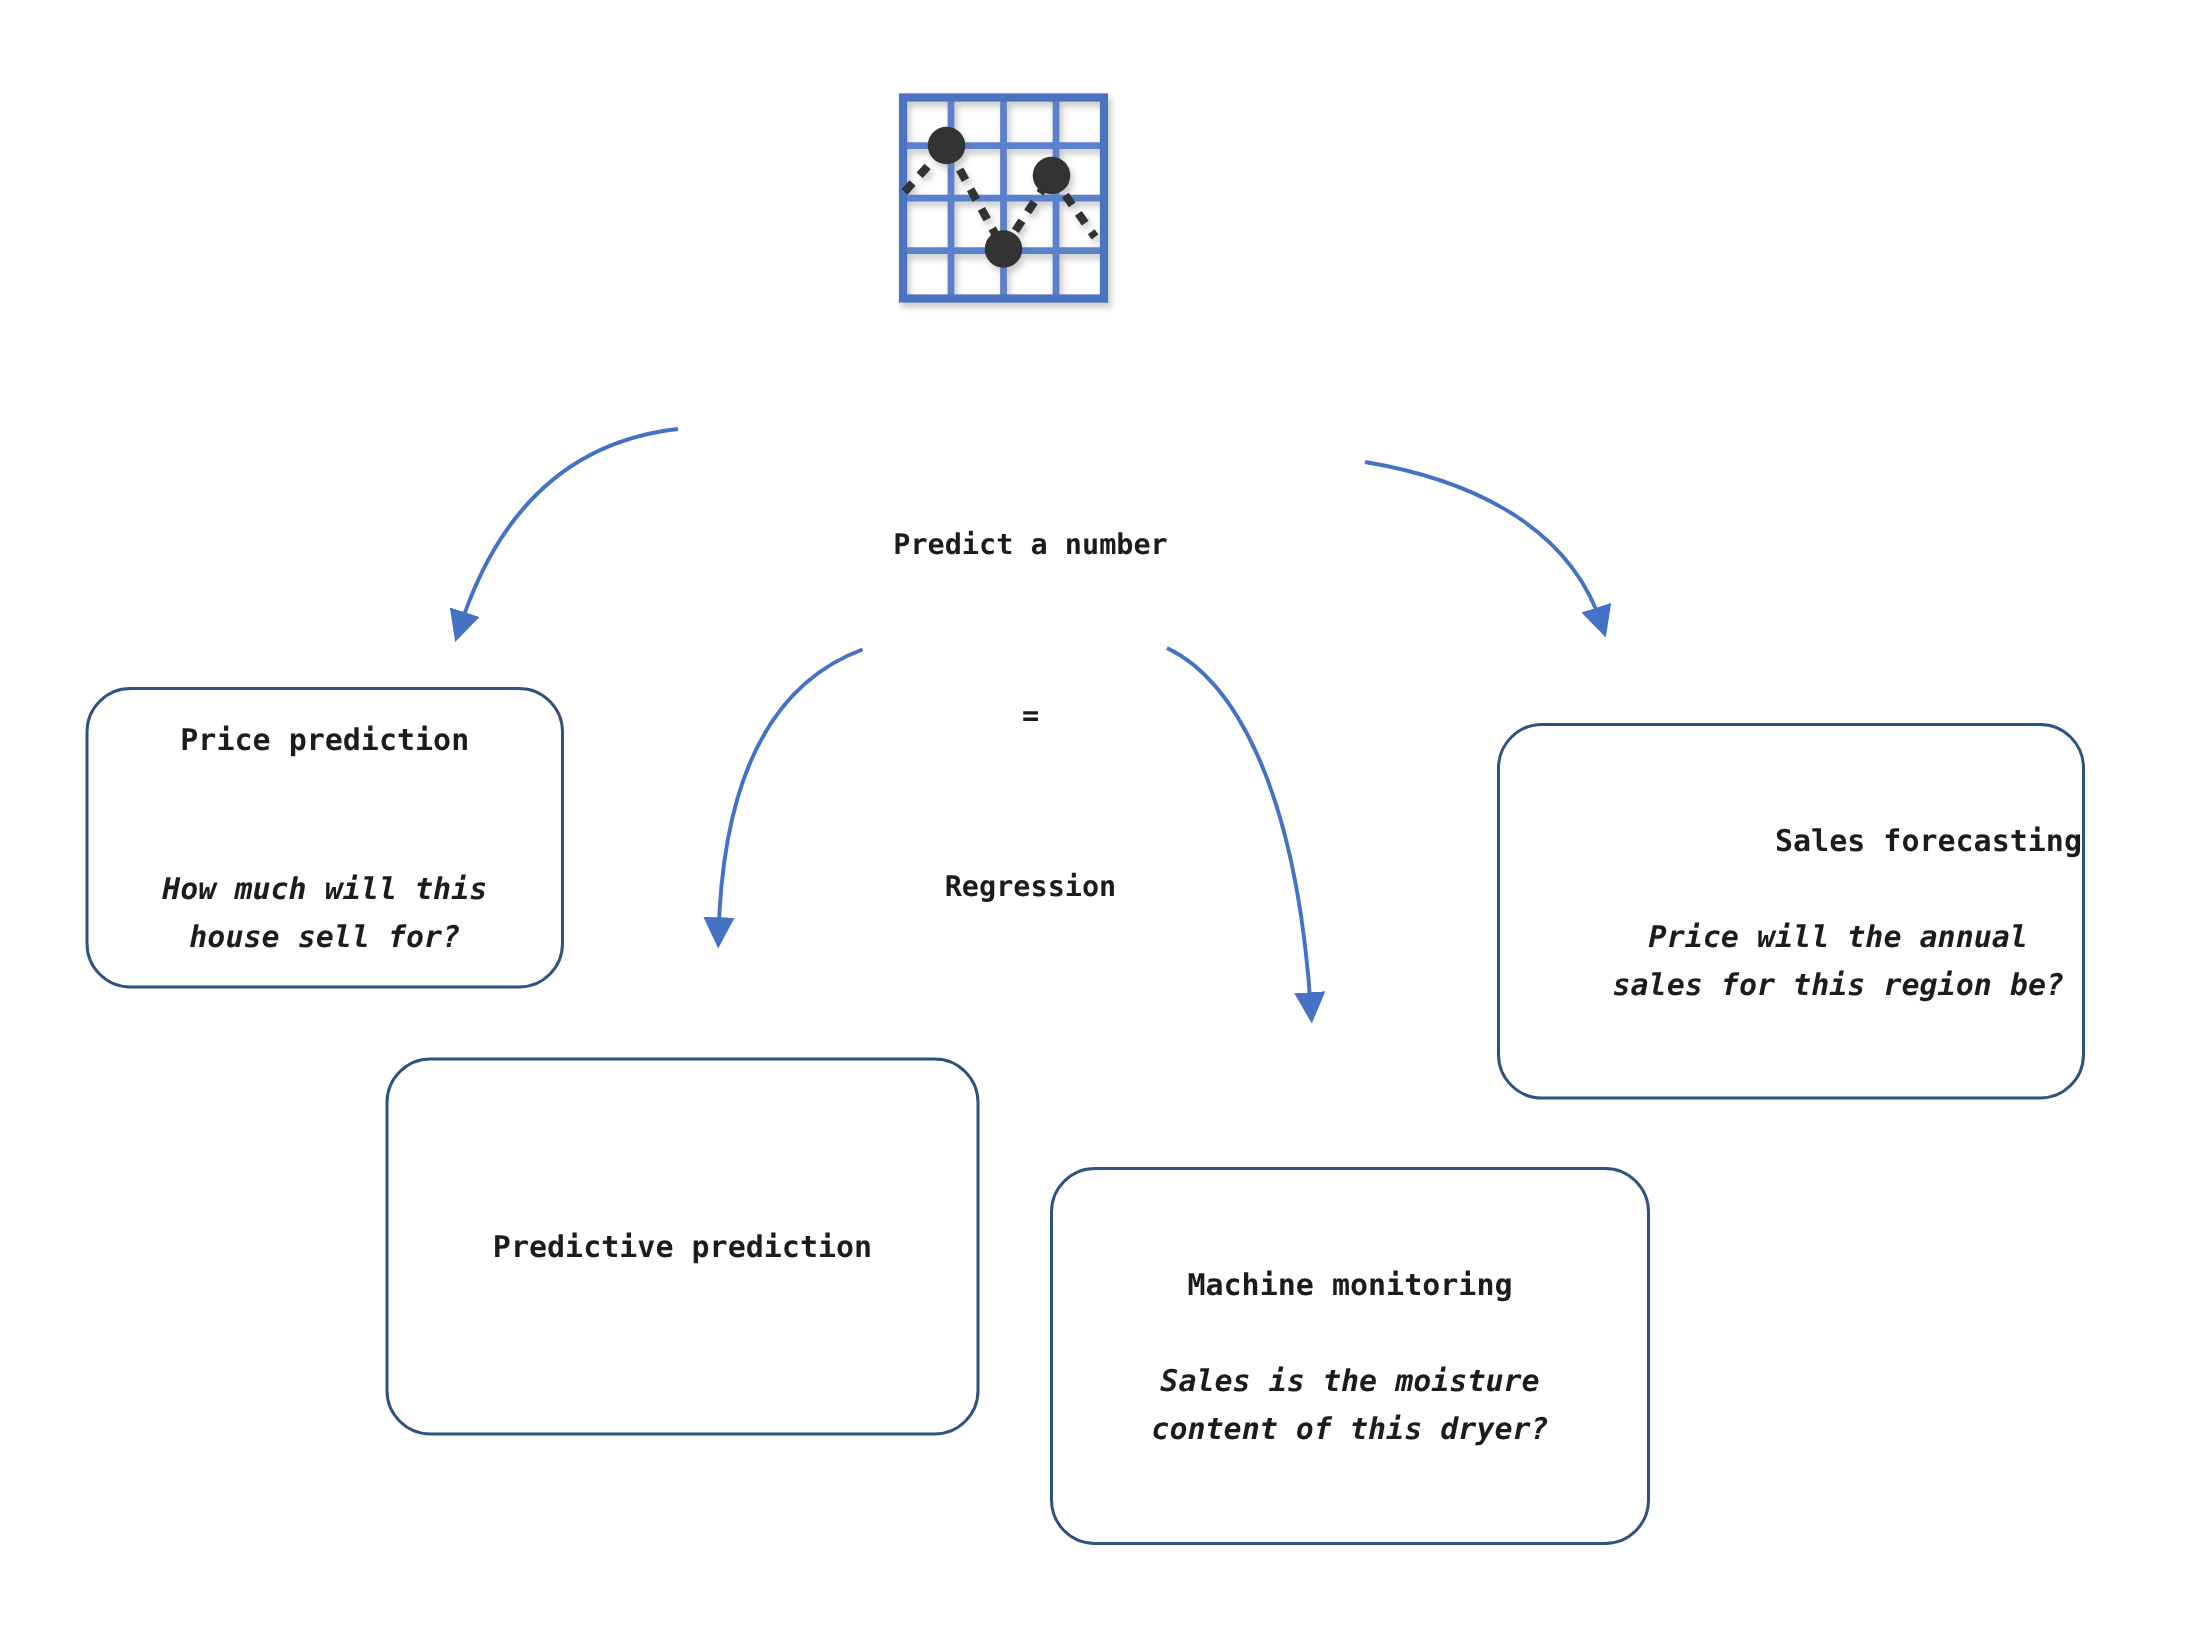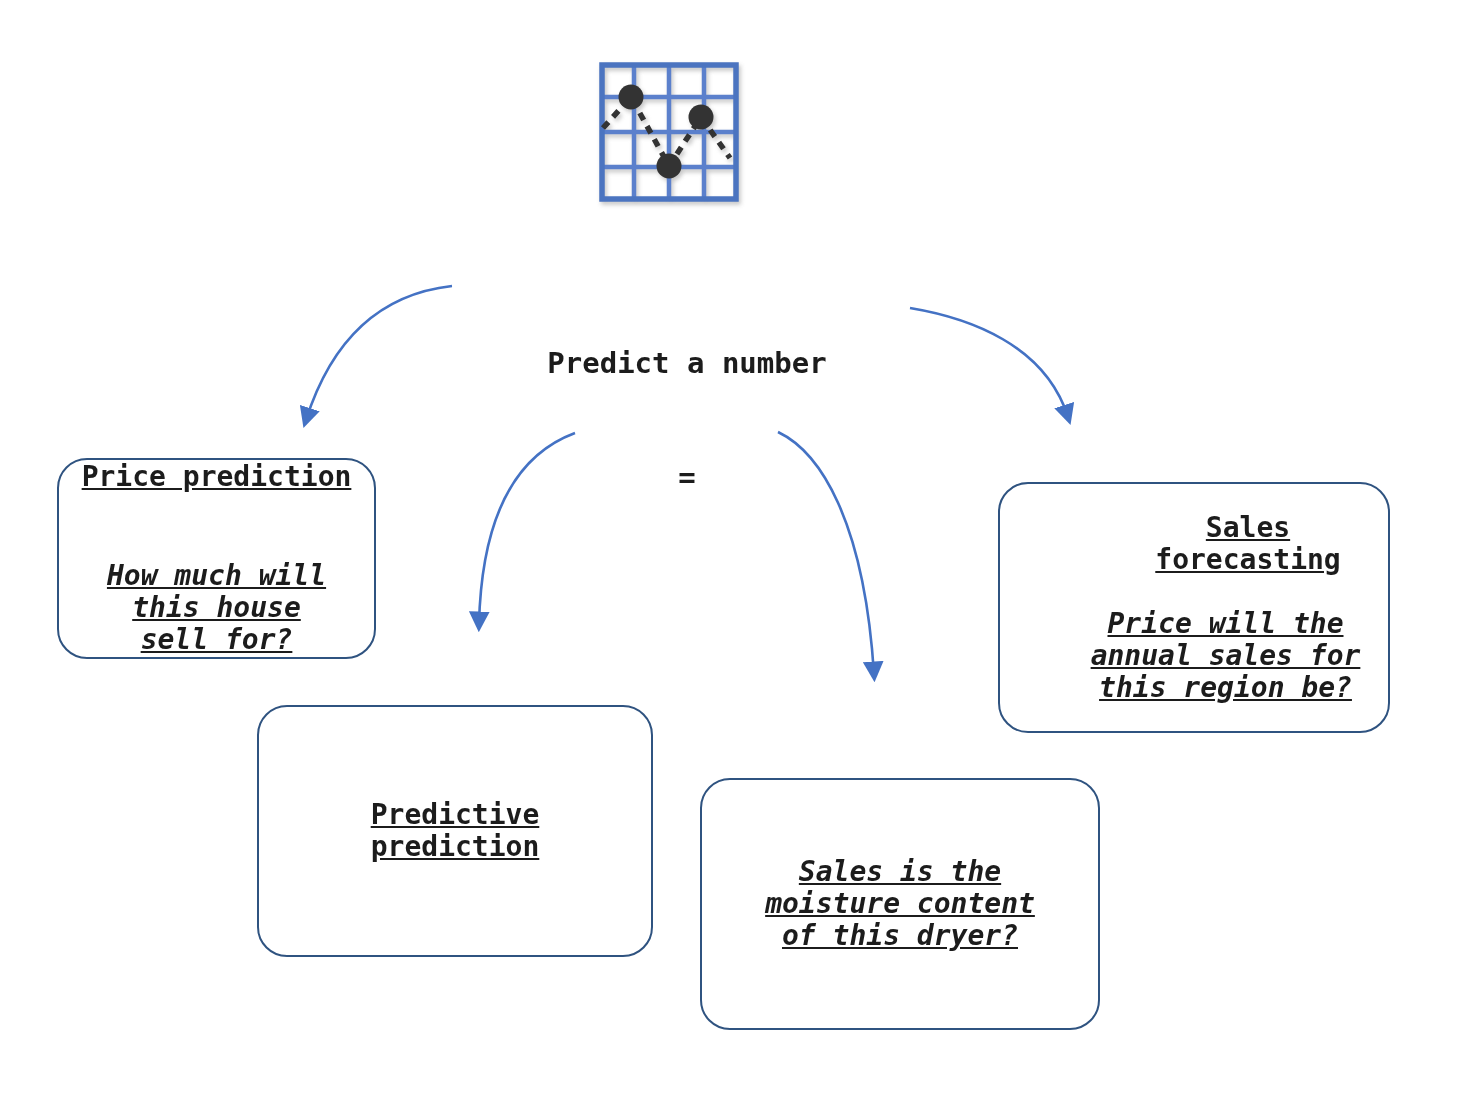--- a/index.html
+++ b/index.html
@@ -18,21 +18,21 @@
     top: 62px;
     width: 140px;
     height: 140px;
     filter: drop-shadow(2px 3px 2px rgba(130,130,130,0.45));
   }
   .main-title {
     position: absolute;
     left: 687px;
     top: 268px;
     transform: translateX(-50%);
-    font-size: 29px;
+    font-size: 19px;
     line-height: 38px;
     font-weight: bold;
     text-align: center;
     white-space: pre;
   }
   .arrow-layer {
     position: absolute;
     left: 0; top: 0;
     width: 1474px;
     height: 1100px;
@@ -42,24 +42,23 @@
     position: absolute;
     border: 2.5px solid #2F5380;
     border-radius: 30px;
     background: #ffffff;
     display: flex;
     flex-direction: column;
     align-items: center;
     justify-content: center;
     text-align: center;
     gap: 32px;
-    font-size: 28px;
+    font-size: 20px;
     line-height: 32px;
     font-weight: bold;
-    text-decoration: underline;
   }
   .node-title { max-width: 280px; }
   .node-question { font-style: italic; }
   .node-price       { left: 57px;  top: 458px; width: 315px; height: 197px; }
   .node-maintenance { left: 257px; top: 705px; width: 392px; height: 248px; }
   .node-monitoring  { left: 700px; top: 778px; width: 396px; height: 248px; }
   .node-sales       { left: 998px; top: 482px; width: 388px; height: 247px; align-items: flex-end; }
   .node-price .node-question       { max-width: 235px; margin-top: 35px; }
   .node-maintenance .node-question { max-width: 300px; }
   .node-monitoring .node-question  { max-width: 300px; }
@@ -84,20 +83,21 @@
       <polyline points="4,66 32,35 70,104 102,55 131,96" fill="none" stroke="#333333" stroke-width="5.5" stroke-dasharray="8 7"></polyline>
       <circle cx="32" cy="35" r="12.5" fill="#333333"></circle>
       <circle cx="70" cy="104" r="12.5" fill="#333333"></circle>
       <circle cx="102" cy="55" r="12.5" fill="#333333"></circle>
     </svg>
   </div>
 
   <div class="main-title">
     <div>Predict a number</div>
     <div>=</div>
+    <div>Regression</div>
   </div>
 
   <svg class="arrow-layer" viewBox="0 0 1474 1100">
     <defs>
       <marker id="ah" viewBox="0 0 10 10" refX="6" refY="5" markerWidth="8" markerHeight="8" orient="auto-start-reverse">
         <path d="M 0 0 L 10 5 L 0 10 z" fill="#4472C4"></path>
       </marker>
     </defs>
     <g fill="none" stroke="#4472C4" stroke-width="2.6">
       <path d="M 452 286 Q 345 298 306 420" marker-end="url(#ah)"></path>
@@ -110,20 +110,21 @@
   <div class="node node-price">
     <div class="node-title">Price prediction</div>
     <div class="node-question">How much will this house sell for?</div>
   </div>
 
   <div class="node node-maintenance">
     <div class="node-title">Predictive prediction</div>
   </div>
 
   <div class="node node-monitoring">
+    <div class="node-title">Machine monitoring</div>
     <div class="node-question">Sales is the moisture content of this dryer?</div>
   </div>
 
   <div class="node node-sales">
     <div class="node-title">Sales forecasting</div>
     <div class="node-question">Price will the annual sales for this region be?</div>
   </div>
 
 </div>
 

